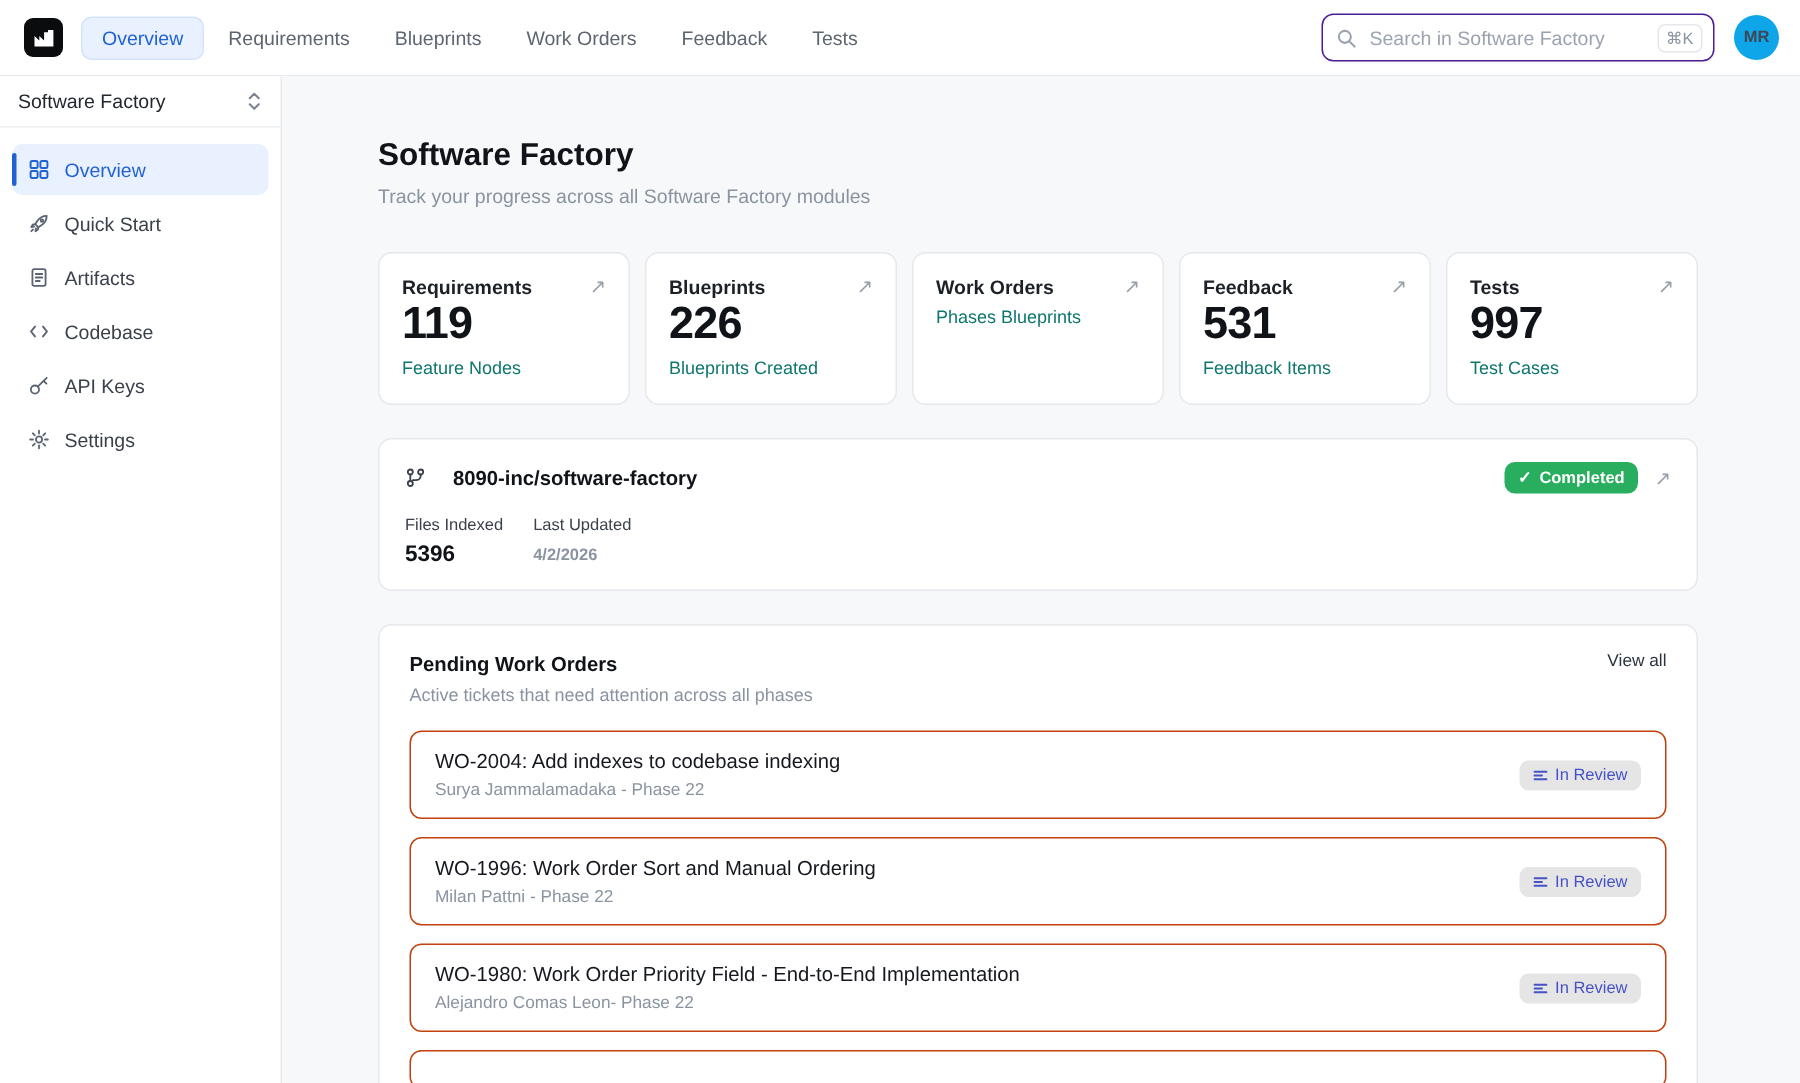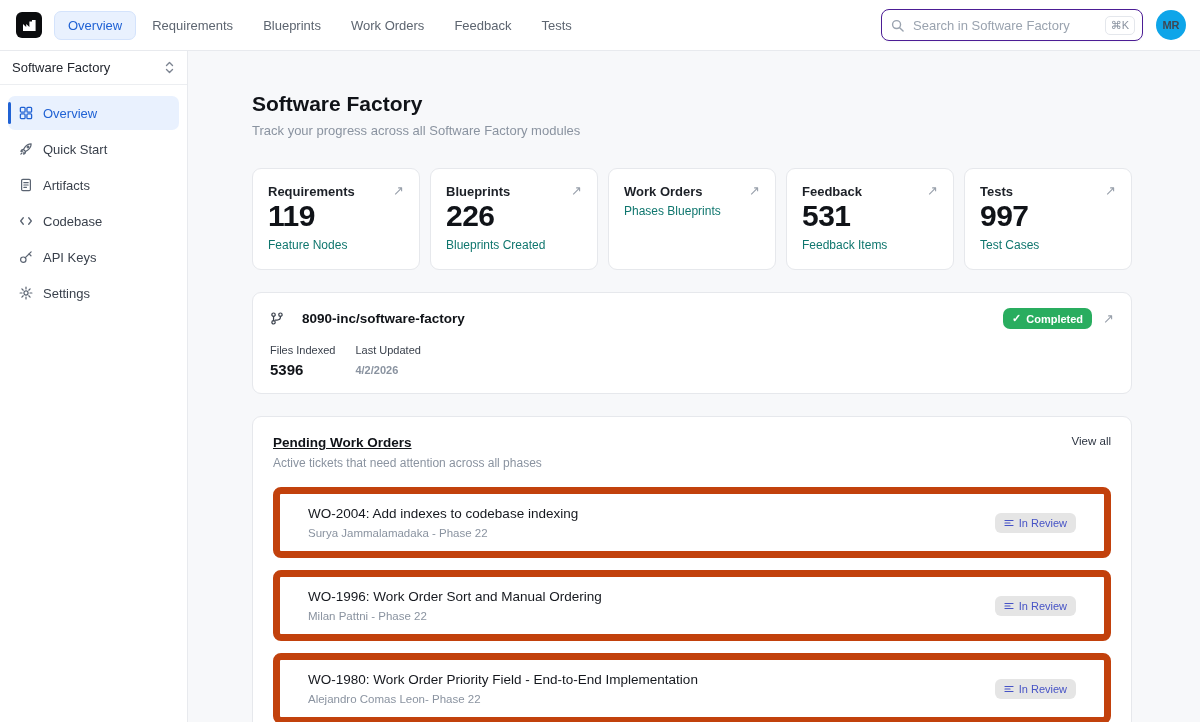--- a/index.html
+++ b/index.html
@@ -107,26 +107,26 @@
   .repo-stats { display:flex; gap:20px; margin-top:15px; }
   .repo-stat-label { font-size:11px; color:#3a414c; }
   .repo-stat-value { font-size:15px; font-weight:700; margin-top:5px; color:#101318; }
   .repo-stat-value.muted { font-size:11px; font-weight:700; color:#8a93a0; margin-top:8px; }
 
   .pending-card {
     margin-top:22px; background:#fff; border:1px solid #e6e8ec;
     border-radius:9px; padding:18px 20px 20px; 
   }
   .pending-head { display:flex; justify-content:space-between; align-items:flex-start; }
-  .pending-title { font-size:13.5px; font-weight:700; color:#101318;text-decoration:underline; }
+  .pending-title { font-size:13.5px; font-weight:700; color:#101318; }
   .view-all { font-size:11.5px; color:#2b3340; cursor:pointer; }
   .pending-sub { font-size:12px; color:#8a93a0; margin-top:6px; }
   .wo-list { margin-top:17px; display:flex; flex-direction:column; gap:12px; }
   .wo-item {
-    border:7px solid #c2410c; border-radius:8px; padding:12px 28px;
+    border:1px solid #c2410c; border-radius:8px; padding:12px 16px;
     display:flex; align-items:center; justify-content:space-between;
     background:#fff; cursor:pointer;
   }
   .wo-title { font-size:13.5px; color:#15181e; }
   .wo-meta { font-size:11.5px; color:#8a93a0; margin-top:6px; }
   .badge-review {
     background:#e5e5e5; color:#4653c6; font-size:11px; border-radius:6px;
     padding:4px 9px; display:flex; align-items:center; gap:5px; flex:0 0 auto;
   }
   .badge-review svg { stroke:#4653c6; }

